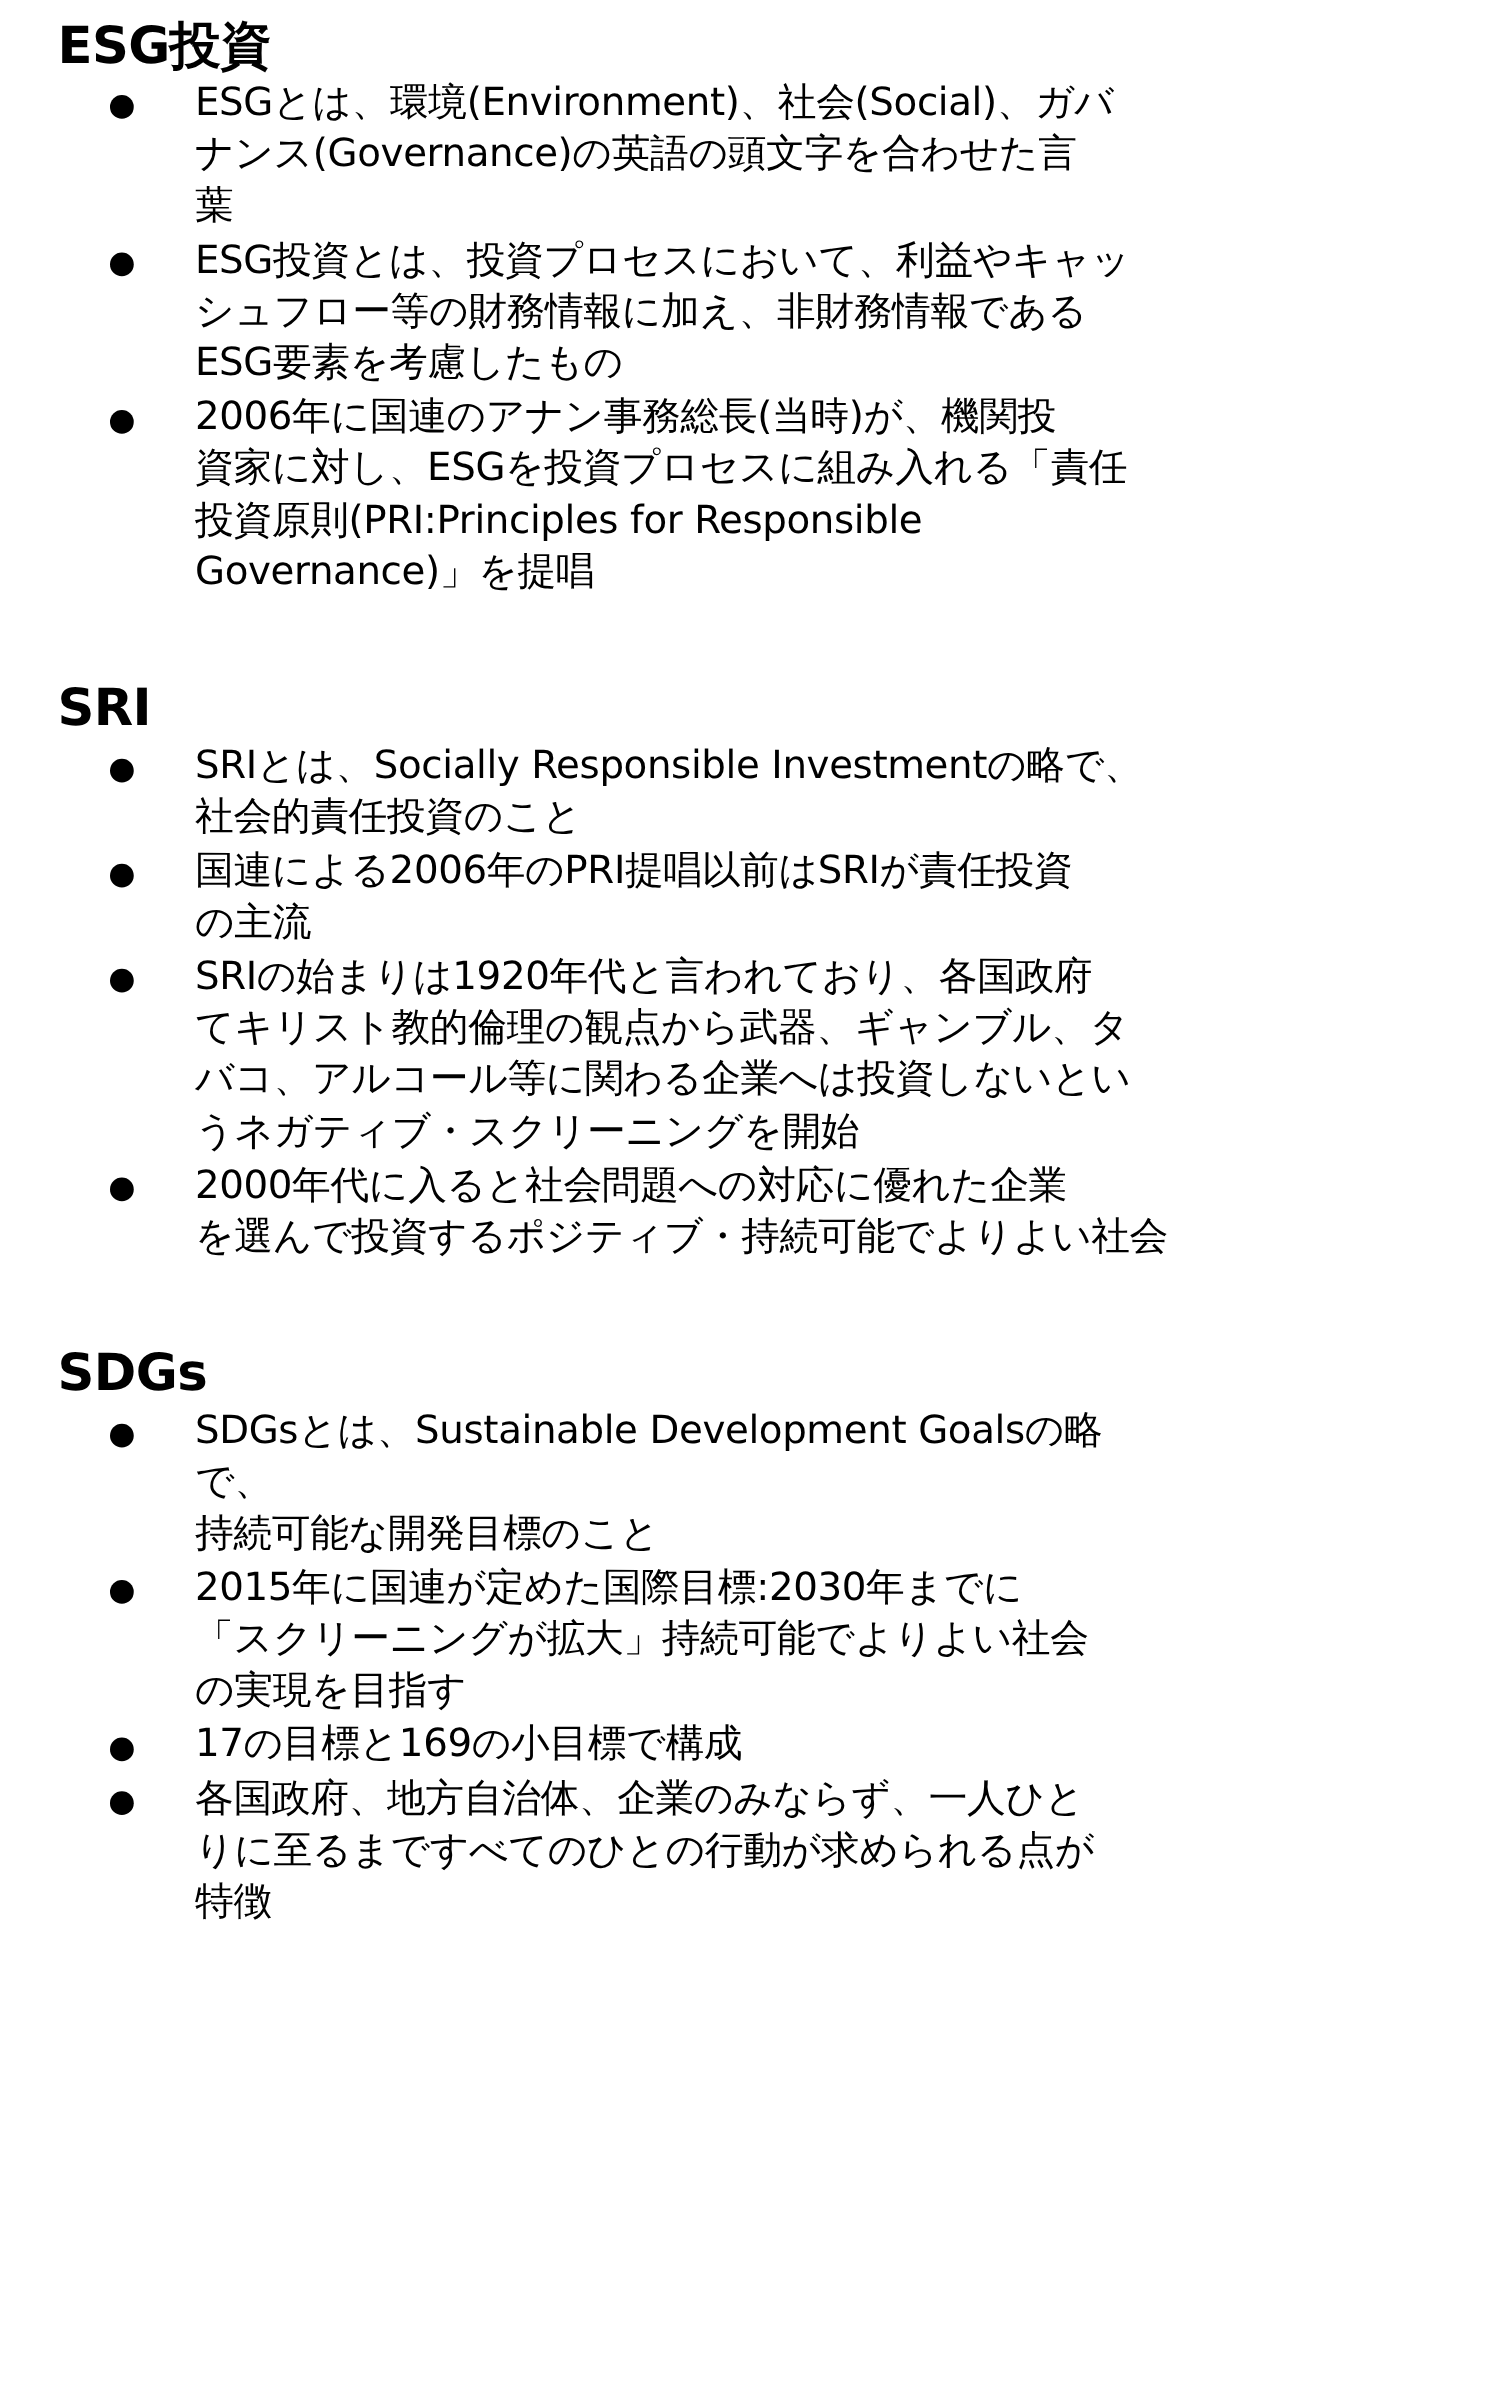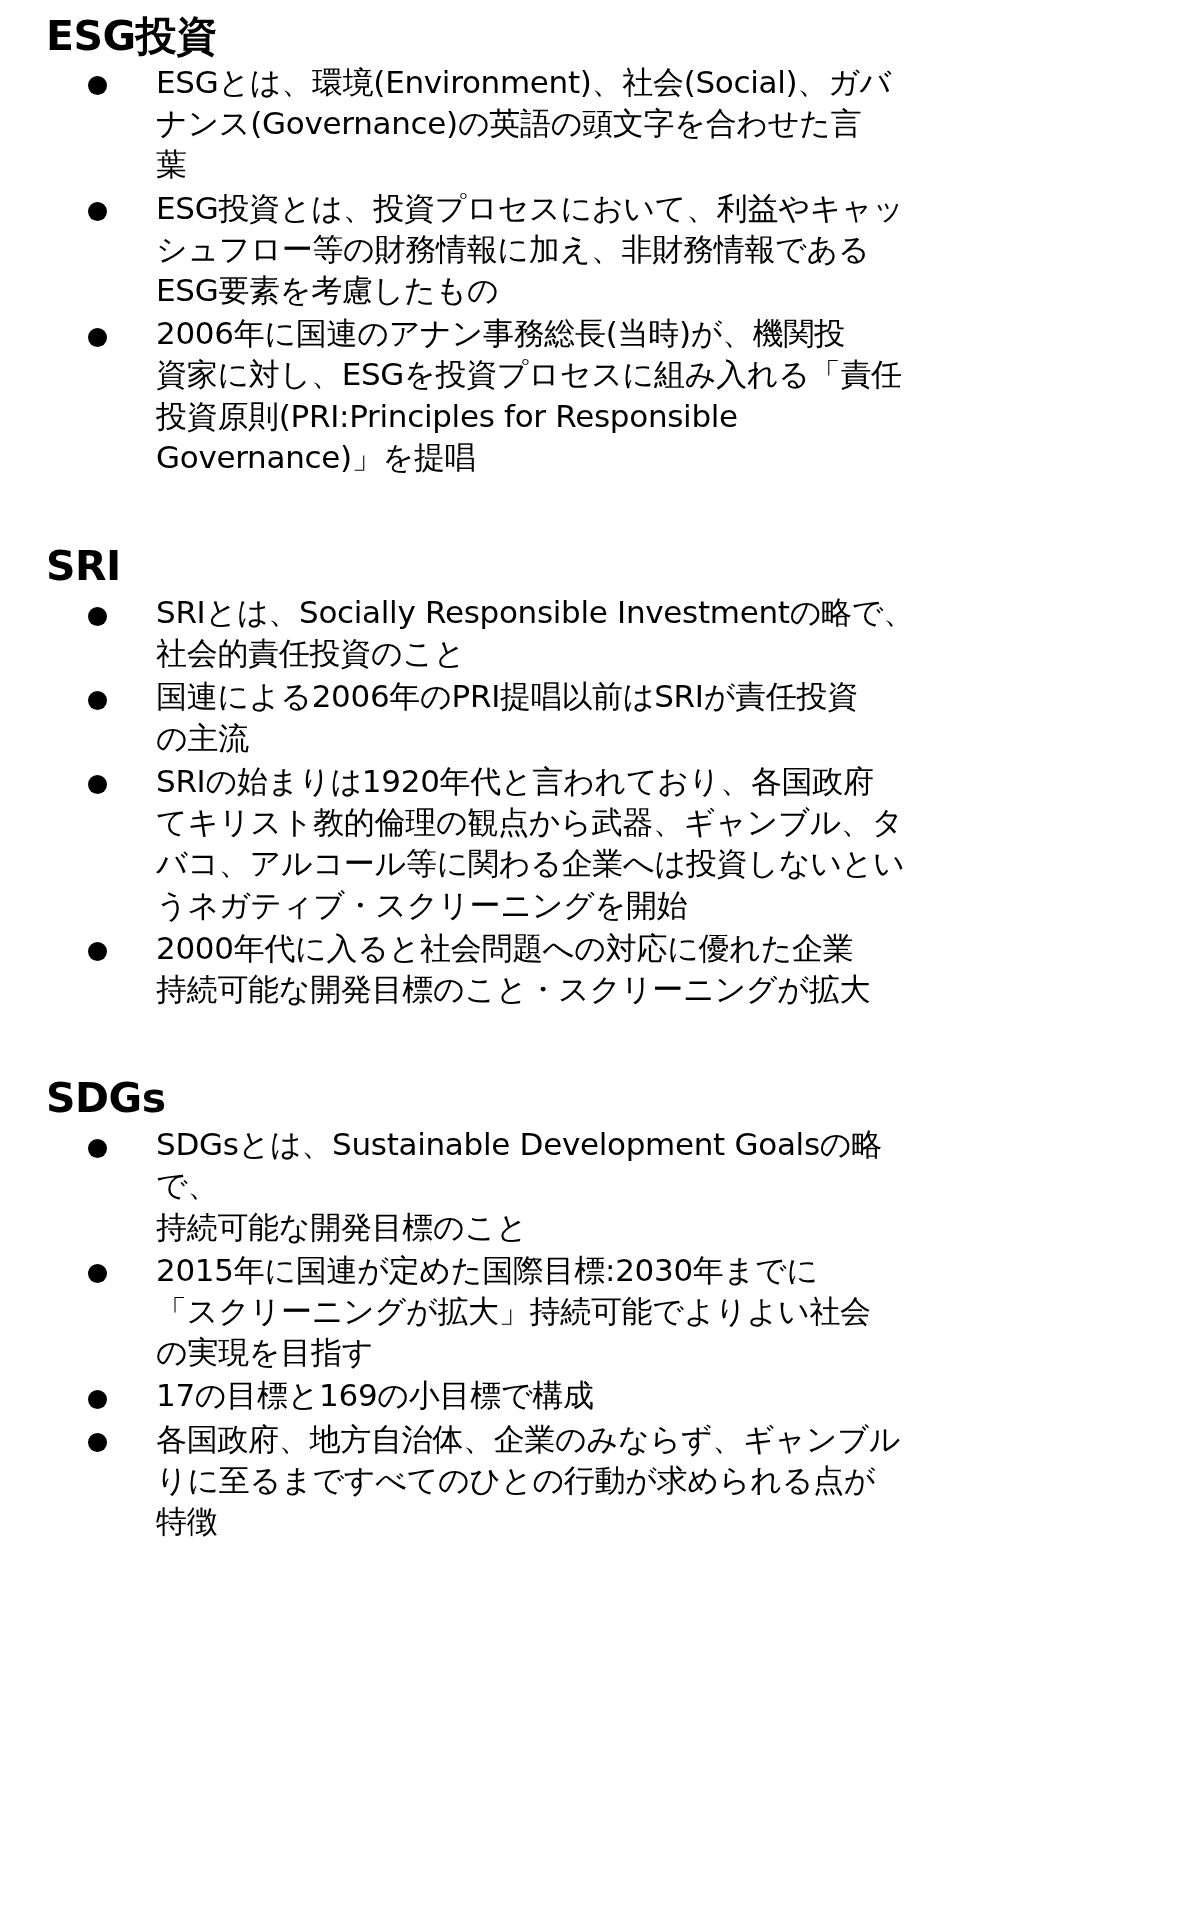--- a/index.html
+++ b/index.html
@@ -109,21 +109,21 @@
       <li>
         <span class="bullet-dot"></span>
         <span class="bullet-text">SRIの始まりは1920年代と言われており、各国政府
 てキリスト教的倫理の観点から武器、ギャンブル、タ
 バコ、アルコール等に関わる企業へは投資しないとい
 うネガティブ・スクリーニングを開始</span>
       </li>
       <li>
         <span class="bullet-dot"></span>
         <span class="bullet-text">2000年代に入ると社会問題への対応に優れた企業
-持続可能な開発目標のこと・スクリーニングが拡大</span>
+を選んで投資するポジティブ・持続可能でよりよい社会</span>
       </li>
     </ul>
   </div>
 
   <div class="gap-section"></div>
 
   <div class="section">
     <h1 class="section-heading">SDGs</h1>
     <ul class="bullets">
       <li>
@@ -136,20 +136,20 @@
         <span class="bullet-text">2015年に国連が定めた国際目標:2030年までに
 「スクリーニングが拡大」持続可能でよりよい社会
 の実現を目指す</span>
       </li>
       <li>
         <span class="bullet-dot"></span>
         <span class="bullet-text">17の目標と169の小目標で構成</span>
       </li>
       <li>
         <span class="bullet-dot"></span>
-        <span class="bullet-text">各国政府、地方自治体、企業のみならず、ギャンブル
+        <span class="bullet-text">各国政府、地方自治体、企業のみならず、一人ひと
 りに至るまですべてのひとの行動が求められる点が
 特徴</span>
       </li>
     </ul>
   </div>
 
 </div>
 
 </body></html>

